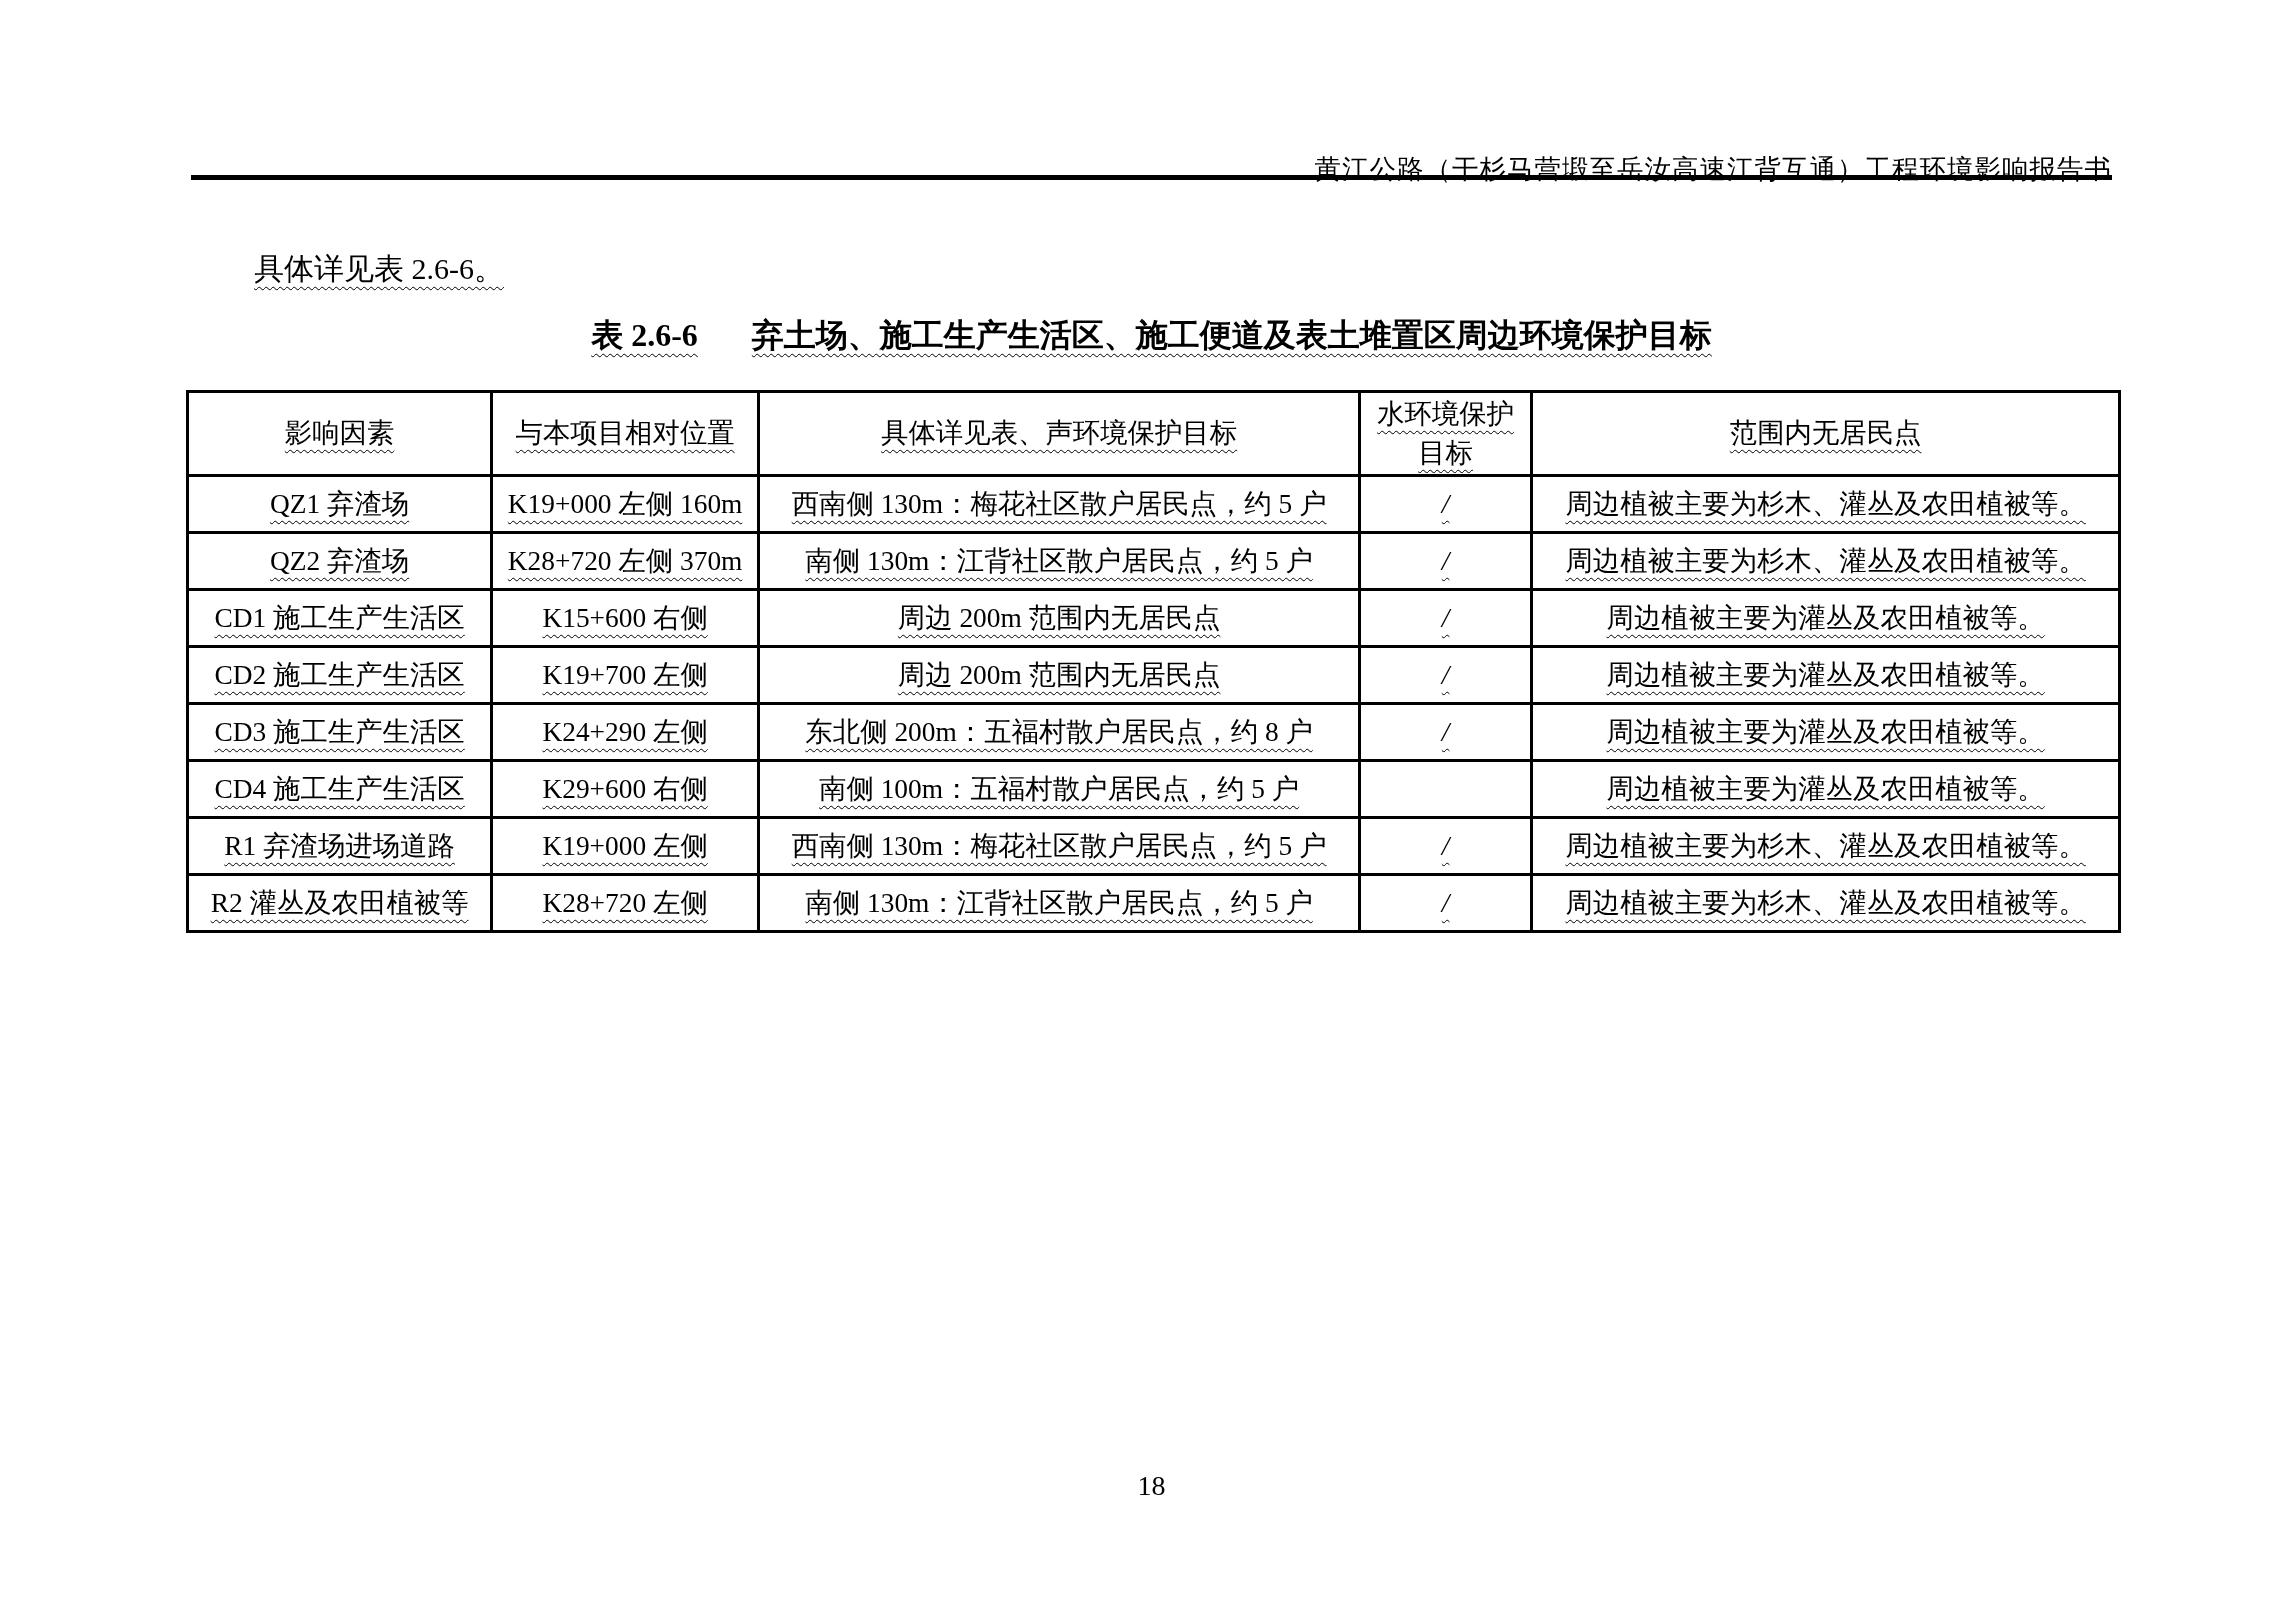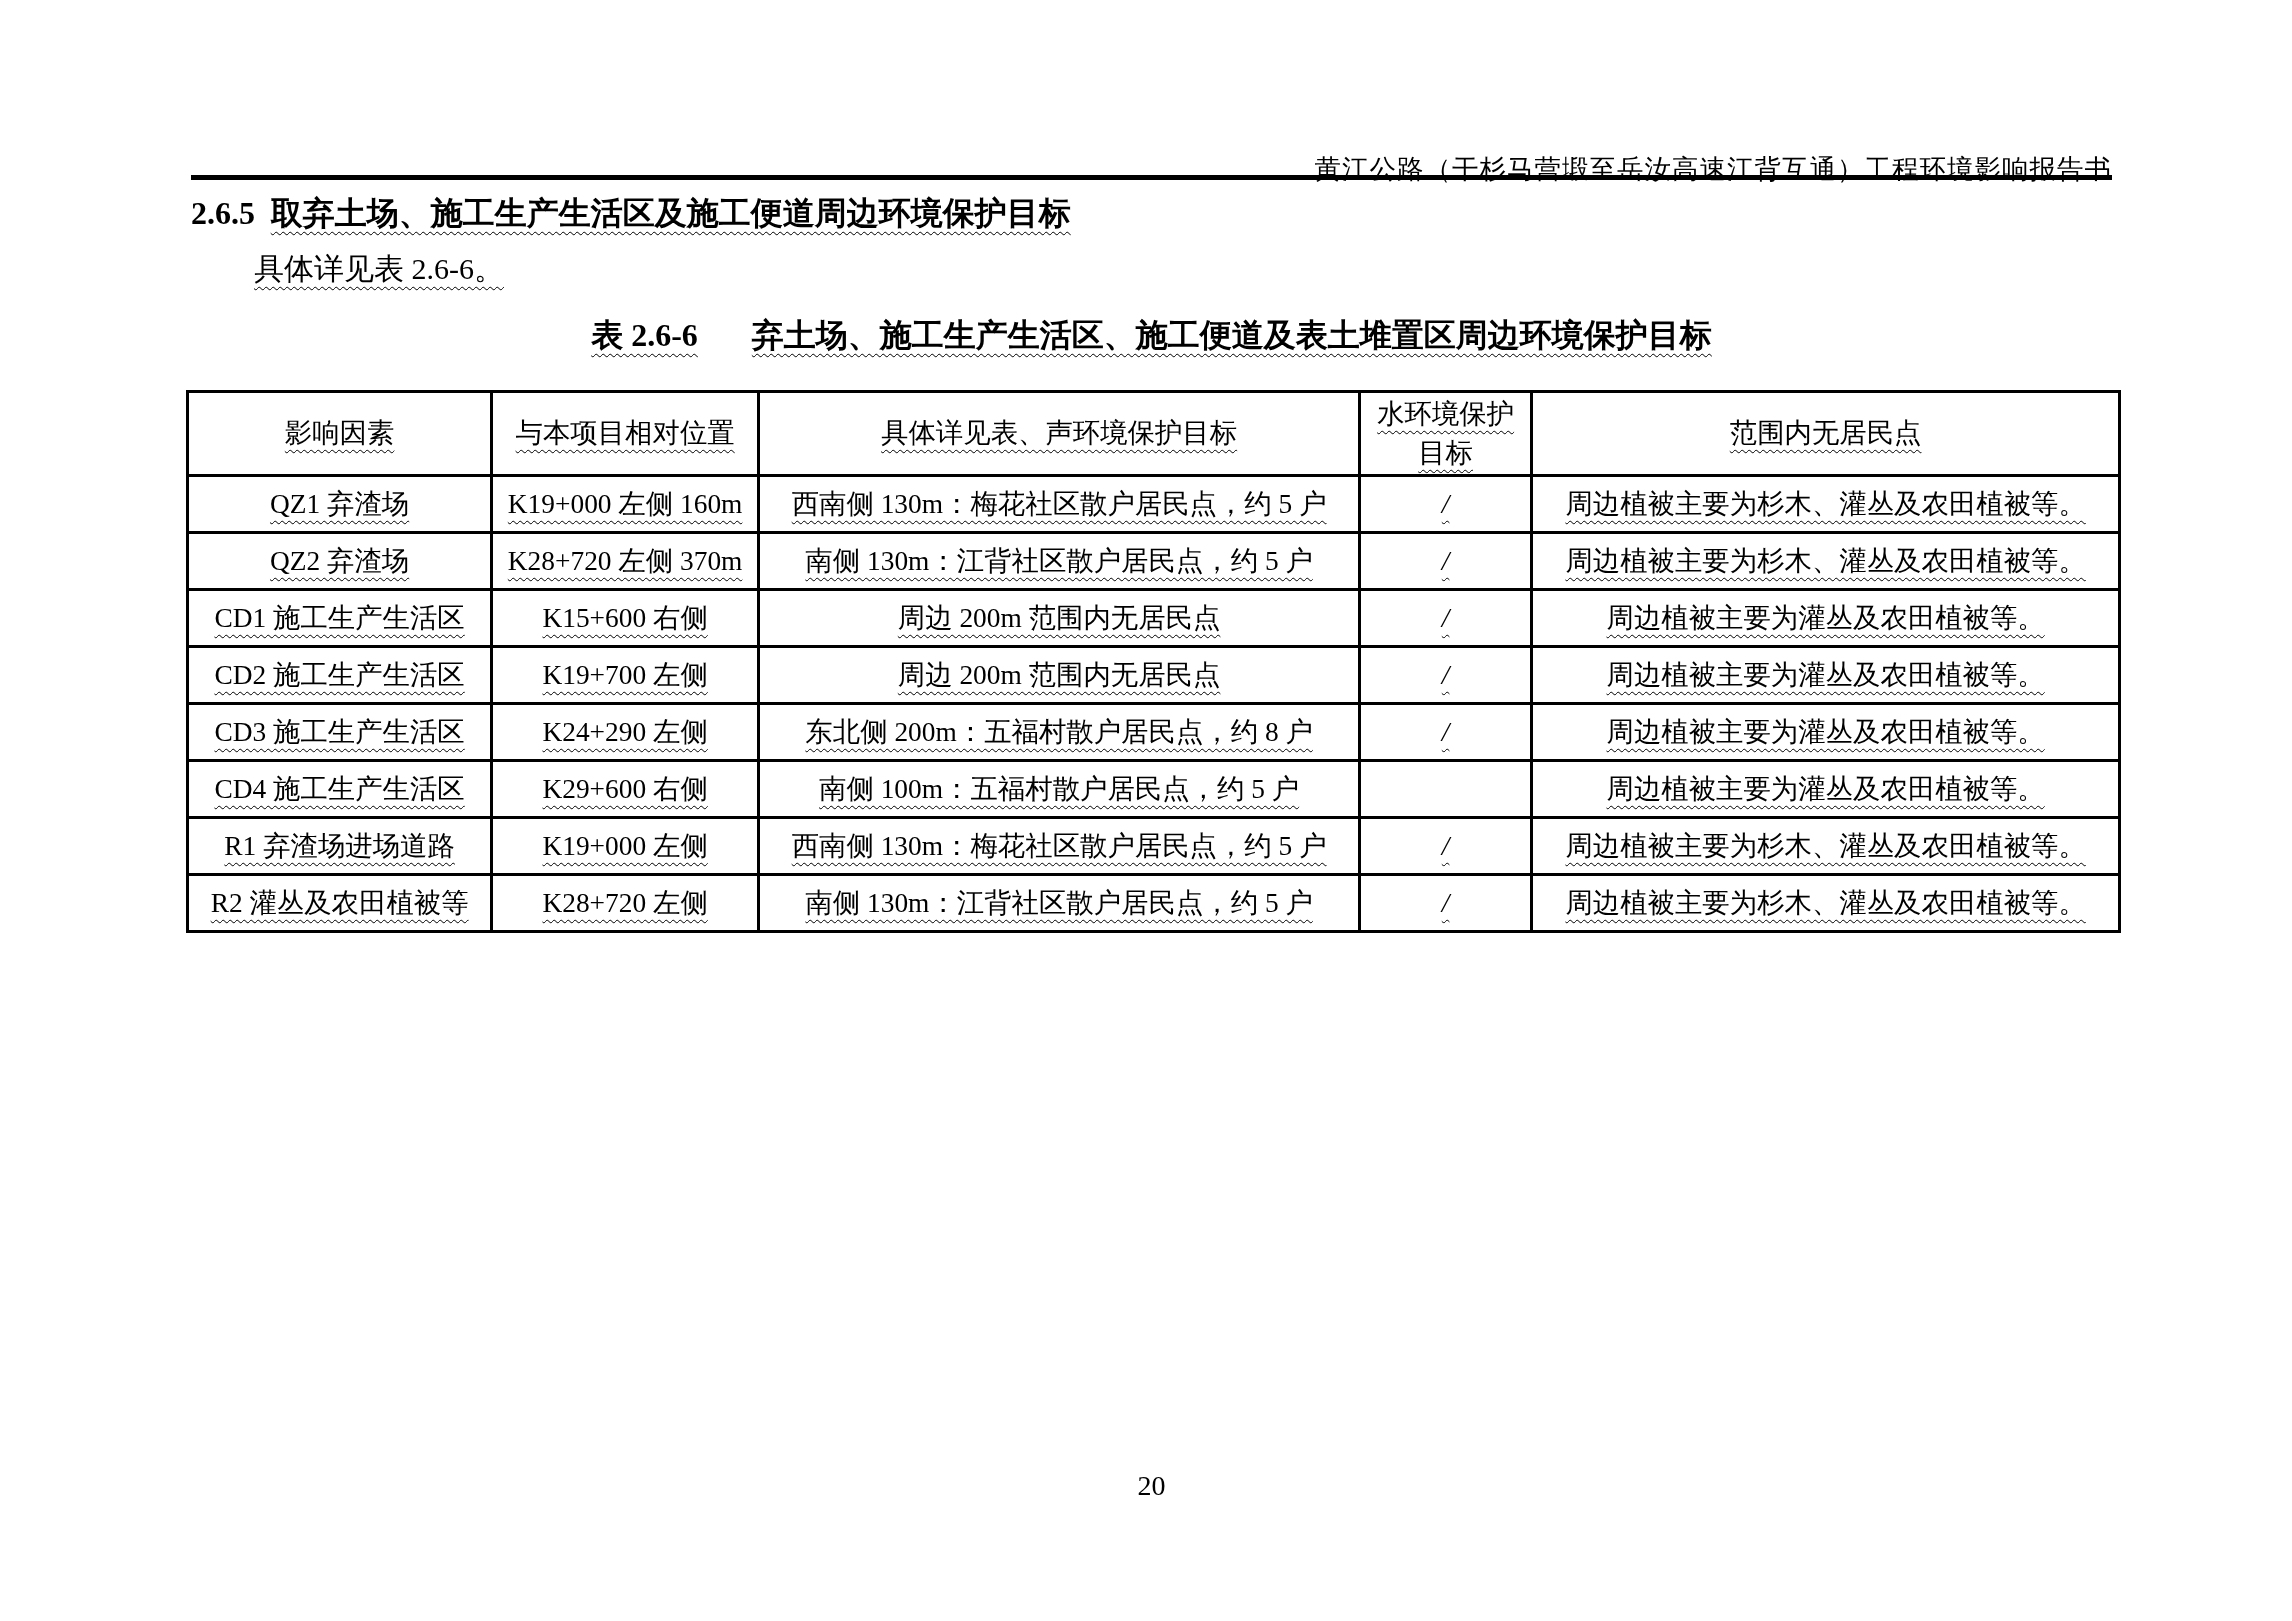--- a/index.html
+++ b/index.html
@@ -58,23 +58,20 @@
   }
 </style>
 </head>
 <body>
 
 <div class="content">
 
   <div class="header-text">黄江公路（干杉马营塅至岳汝高速江背互通）工程环境影响报告书</div>
   <div class="header-rule"></div>
 
-  <div class="section-heading">
-    <span class="sec-num">2.6.5</span><span class="wavy">取弃土场、施工生产生活区及施工便道周边环境保护目标</span>
-  </div>
 
   <div class="body-line">
     <span class="wavy">具体详见表 2.6-6。</span>
   </div>
 
   <div class="caption">
     <span class="wavy">表 2.6-6</span><span class="caption-gap"></span><span class="wavy">弃土场、施工生产生活区、施工便道及表土堆置区周边环境保护目标</span>
   </div>
 
   <table class="env-table">
@@ -147,16 +144,16 @@
         <tr>
           <td><span class="wavy">R2 灌丛及农田植被等</span></td>
           <td><span class="wavy">K28+720 左侧</span></td>
           <td><span class="wavy">南侧 130m：江背社区散户居民点，约 5 户</span></td>
           <td><span class="wavy slash">/</span></td>
           <td><span class="wavy">周边植被主要为杉木、灌丛及农田植被等。</span></td>
         </tr>
       </tbody>
   </table>
 
-  <div class="page-number">20</div>
+  <div class="page-number">18</div>
 
 </div>
 
 
 </body></html>

